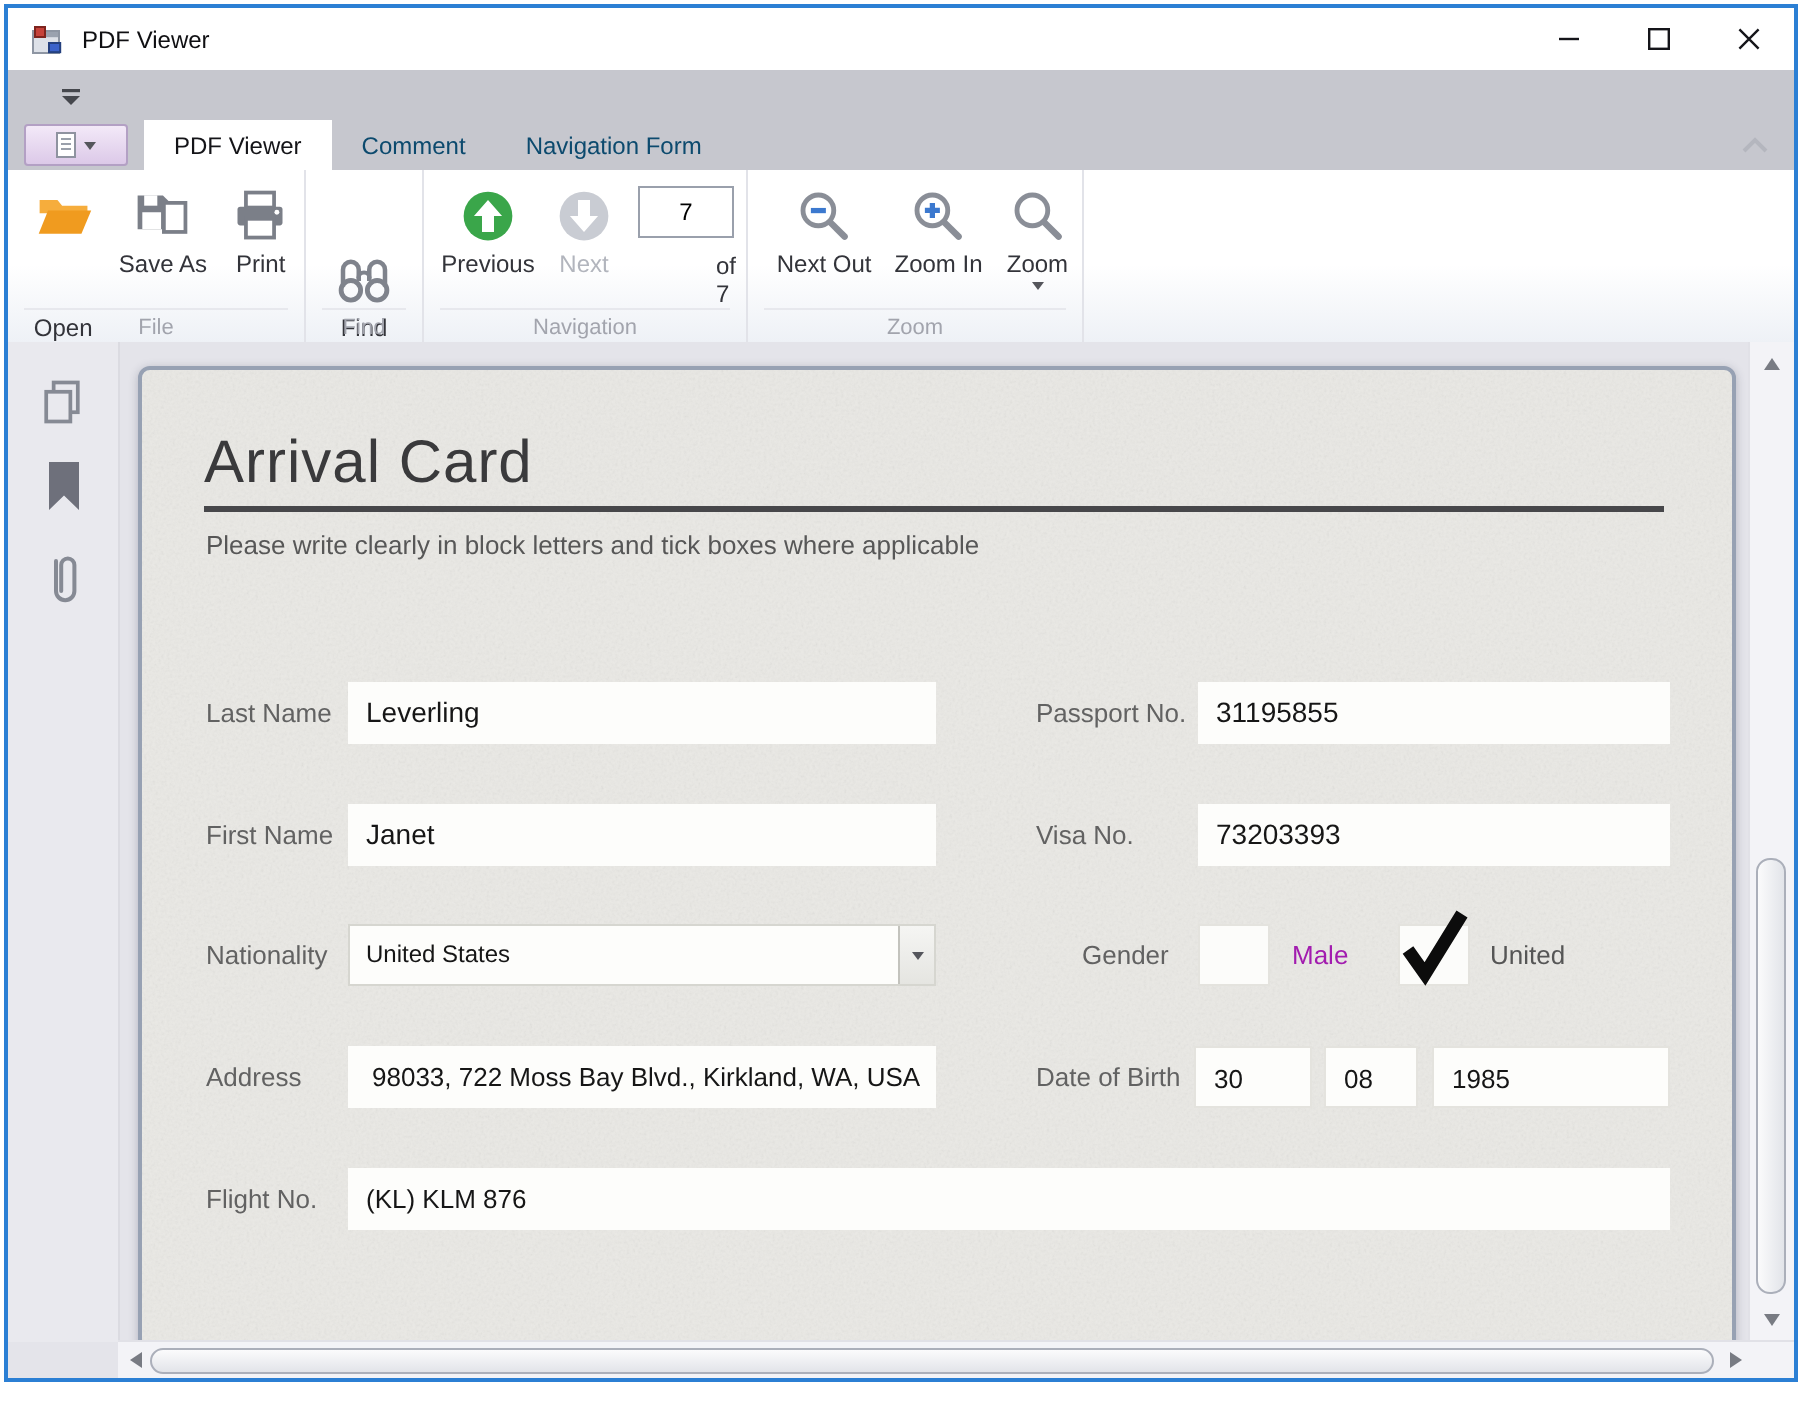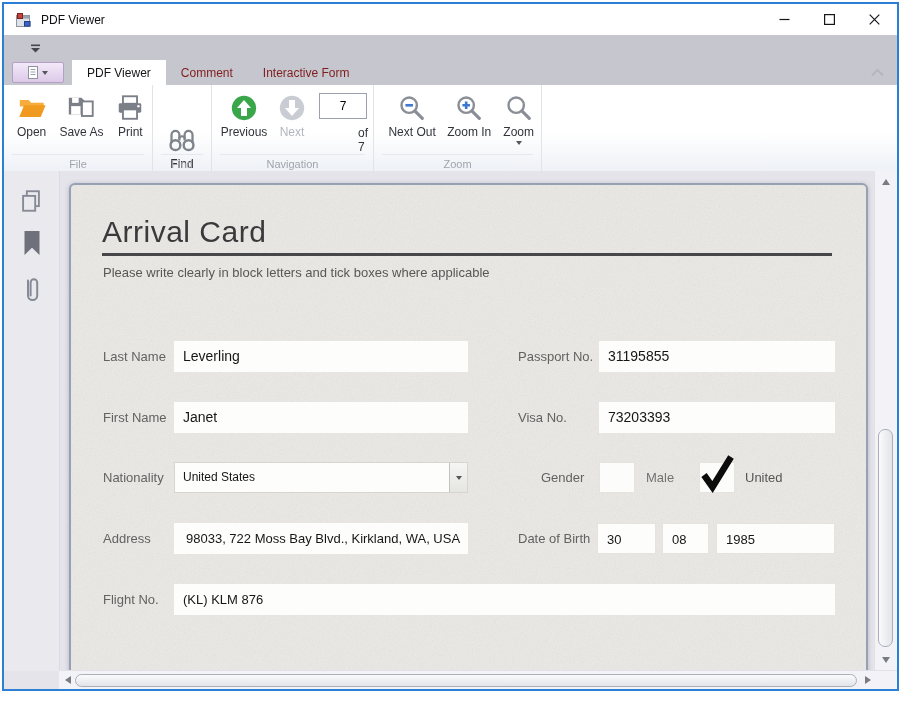--- a/index.html
+++ b/index.html
@@ -16,21 +16,21 @@
   .win-btn{width:45px;height:100%;display:flex;align-items:center;justify-content:center;cursor:default;}
 
   
   .qat{height:25px;position:relative;}
   .qat-ico{position:absolute;left:26px;top:9px;display:flex;}
 
   
   .tabrow{height:25px;display:flex;align-items:stretch;position:relative;}
   .appmenu-btn{width:52px;height:21px;margin:2px 8px 0 8px;border:1px solid #b3a0c4;border-radius:2px;
                background:linear-gradient(#f3e9f8,#dcc9e8);display:flex;align-items:center;justify-content:center;gap:4px;box-sizing:border-box;}
-  .tab{padding:0 15px;font-size:12px;color:#7f1d1d;display:flex;align-items:center;white-space:nowrap;}
+  .tab{padding:0 15px;font-size:12px;color:#0c4a6e;display:flex;align-items:center;white-space:nowrap;}
   .tab.active{background:#ffffff;color:#141418;}
   .collapse-btn{position:absolute;right:12px;top:8px;display:flex;}
 
   
   .ribbon{height:86px;background:linear-gradient(#ffffff 55%,#eef1f6);border-bottom:1px solid #c7cbd3;
           display:flex;position:relative;}
   .rgroup{position:relative;height:100%;border-right:1px solid #e2e3e9;display:flex;align-items:flex-start;
           padding-top:4px;box-sizing:border-box;}
   .rgroup-rule{position:absolute;bottom:16px;left:8px;right:8px;height:1px;background:#e7e8ed;}
   .rgroup-label{position:absolute;bottom:1px;left:0;right:0;text-align:center;font-size:11px;color:#a2a4ad;}
@@ -129,32 +129,32 @@
   <div class="tabrow">
     <div class="appmenu-btn">
       <svg width="10" height="13" viewBox="0 0 10 13">
         <rect x="0.5" y="0.5" width="9" height="12" fill="#fff" stroke="#8f93a0"></rect>
         <path d="M2.5 3.5 h5 M2.5 6 h5 M2.5 8.5 h5" stroke="#9aa0ab" stroke-width="1"></path>
       </svg>
       <span class="caret-down small"></span>
     </div>
     <div class="tab active">PDF Viewer</div>
     <div class="tab">Comment</div>
-    <div class="tab">Interactive Form</div>
+    <div class="tab">Navigation Form</div>
     <span class="collapse-btn">
       <svg width="15" height="9" viewBox="0 0 15 9" fill="none" stroke="#b4b6be" stroke-width="2">
           <path d="M2 7.5 L7.5 2 L13 7.5"></path>
         </svg>
     </span>
   </div>
 
   <div class="ribbon">
 
     <div class="rgroup" style="width:149px;padding-left:5px;">
-      <div class="rbtn" style="width:48px;">
+      <div class="rbtn" style="width:48px;gap:32px;">
         <span class="ricon">
           <svg width="30" height="30" viewBox="0 0 32 32">
             <path d="M3 7.5 h9.5 l2.5 3 H28.5 v4 H3 z" fill="#f6ad3c"></path>
             <path d="M2.5 25.5 L7.5 13 h23 l-5.2 12.5 z" fill="#f09b1f"></path>
           </svg>
         </span>
         <span class="rlabel">Open</span>
       </div>
       <div class="rbtn" style="width:58px;">
         <span class="ricon">
@@ -308,21 +308,21 @@
 
         <div class="flabel" style="left:32px;top:277px;">Nationality</div>
         <div class="combo" style="left:103px;top:277px;width:294px;">
           <span class="combo-text">United States</span>
           <span class="combo-btn">
             <span class="caret-down small"></span>
           </span>
         </div>
         <div class="flabel" style="left:470px;top:277px;">Gender</div>
         <div class="cbox" style="left:528px;top:277px;"></div>
-        <div class="flabel" style="left:575px;top:277px;color:#737373;">Male</div>
+        <div class="flabel" style="left:575px;top:277px;color:#a21caf;">Male</div>
         <div class="cbox" style="left:628px;top:277px;"></div>
         <span class="check-mark" style="left:622px;top:264px;">
           <svg width="46" height="46" viewBox="0 0 46 46">
             <path d="M11 26 L19.5 38 L38 8" stroke="#0c0c0c" stroke-width="6.5" fill="none"></path>
           </svg>
         </span>
         <div class="flabel" style="left:674px;top:277px;color:#565656;">United</div>
 
         <div class="flabel" style="left:32px;top:338px;">Address</div>
         <div class="ffield f13" style="left:103px;top:338px;width:294px;padding-left:12px;">98033, 722 Moss Bay Blvd., Kirkland, WA, USA</div>

